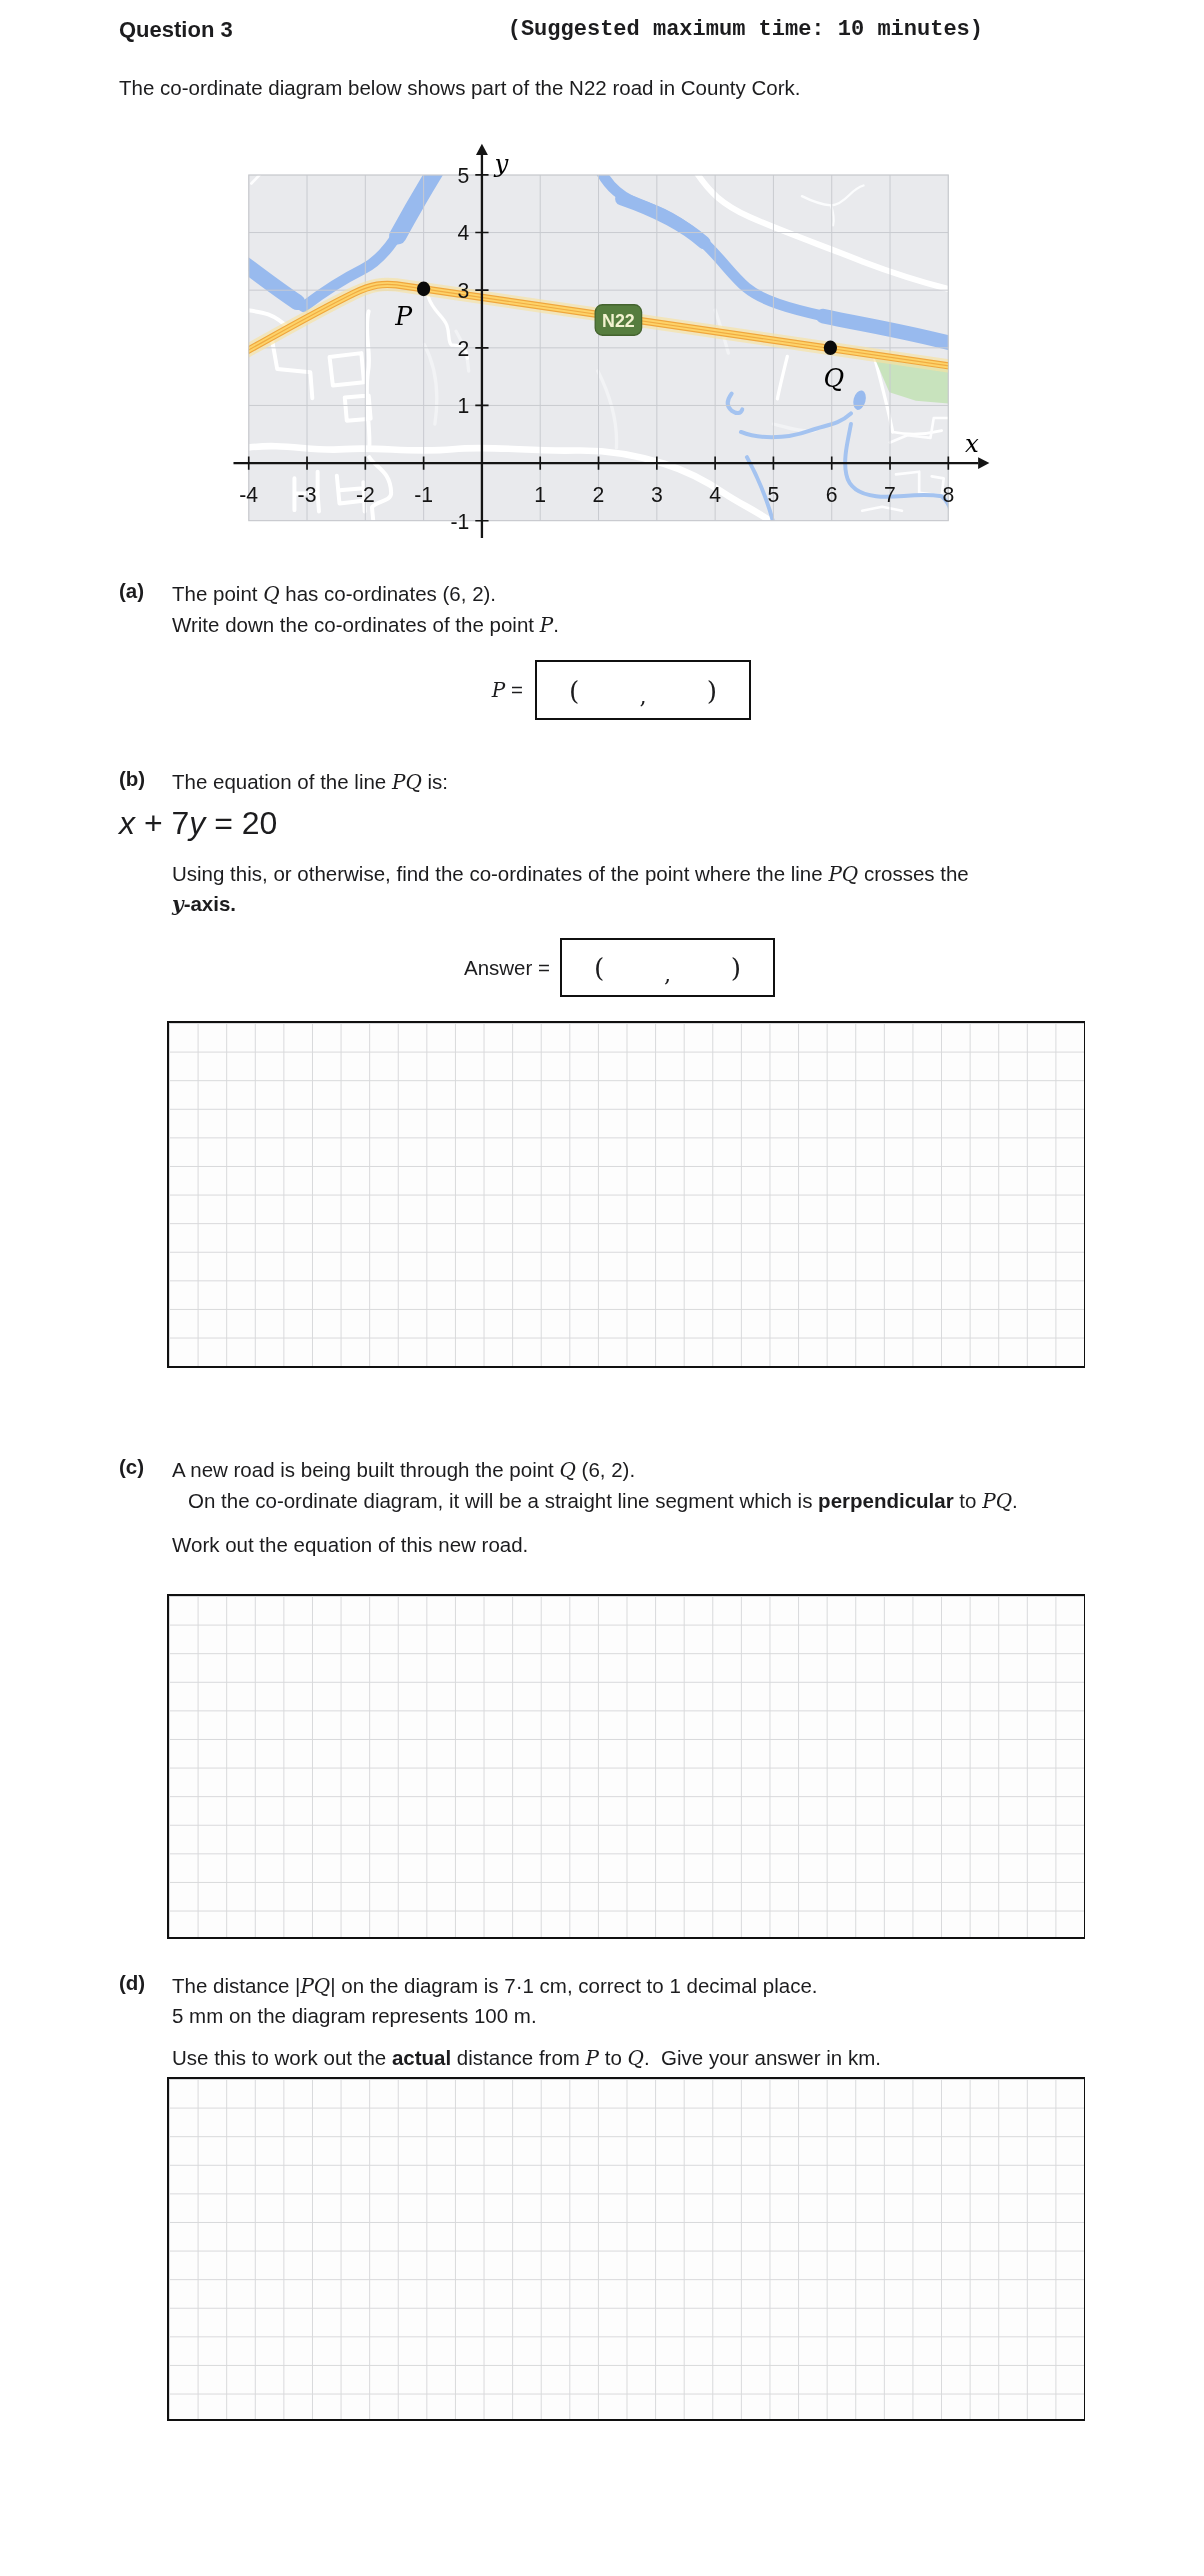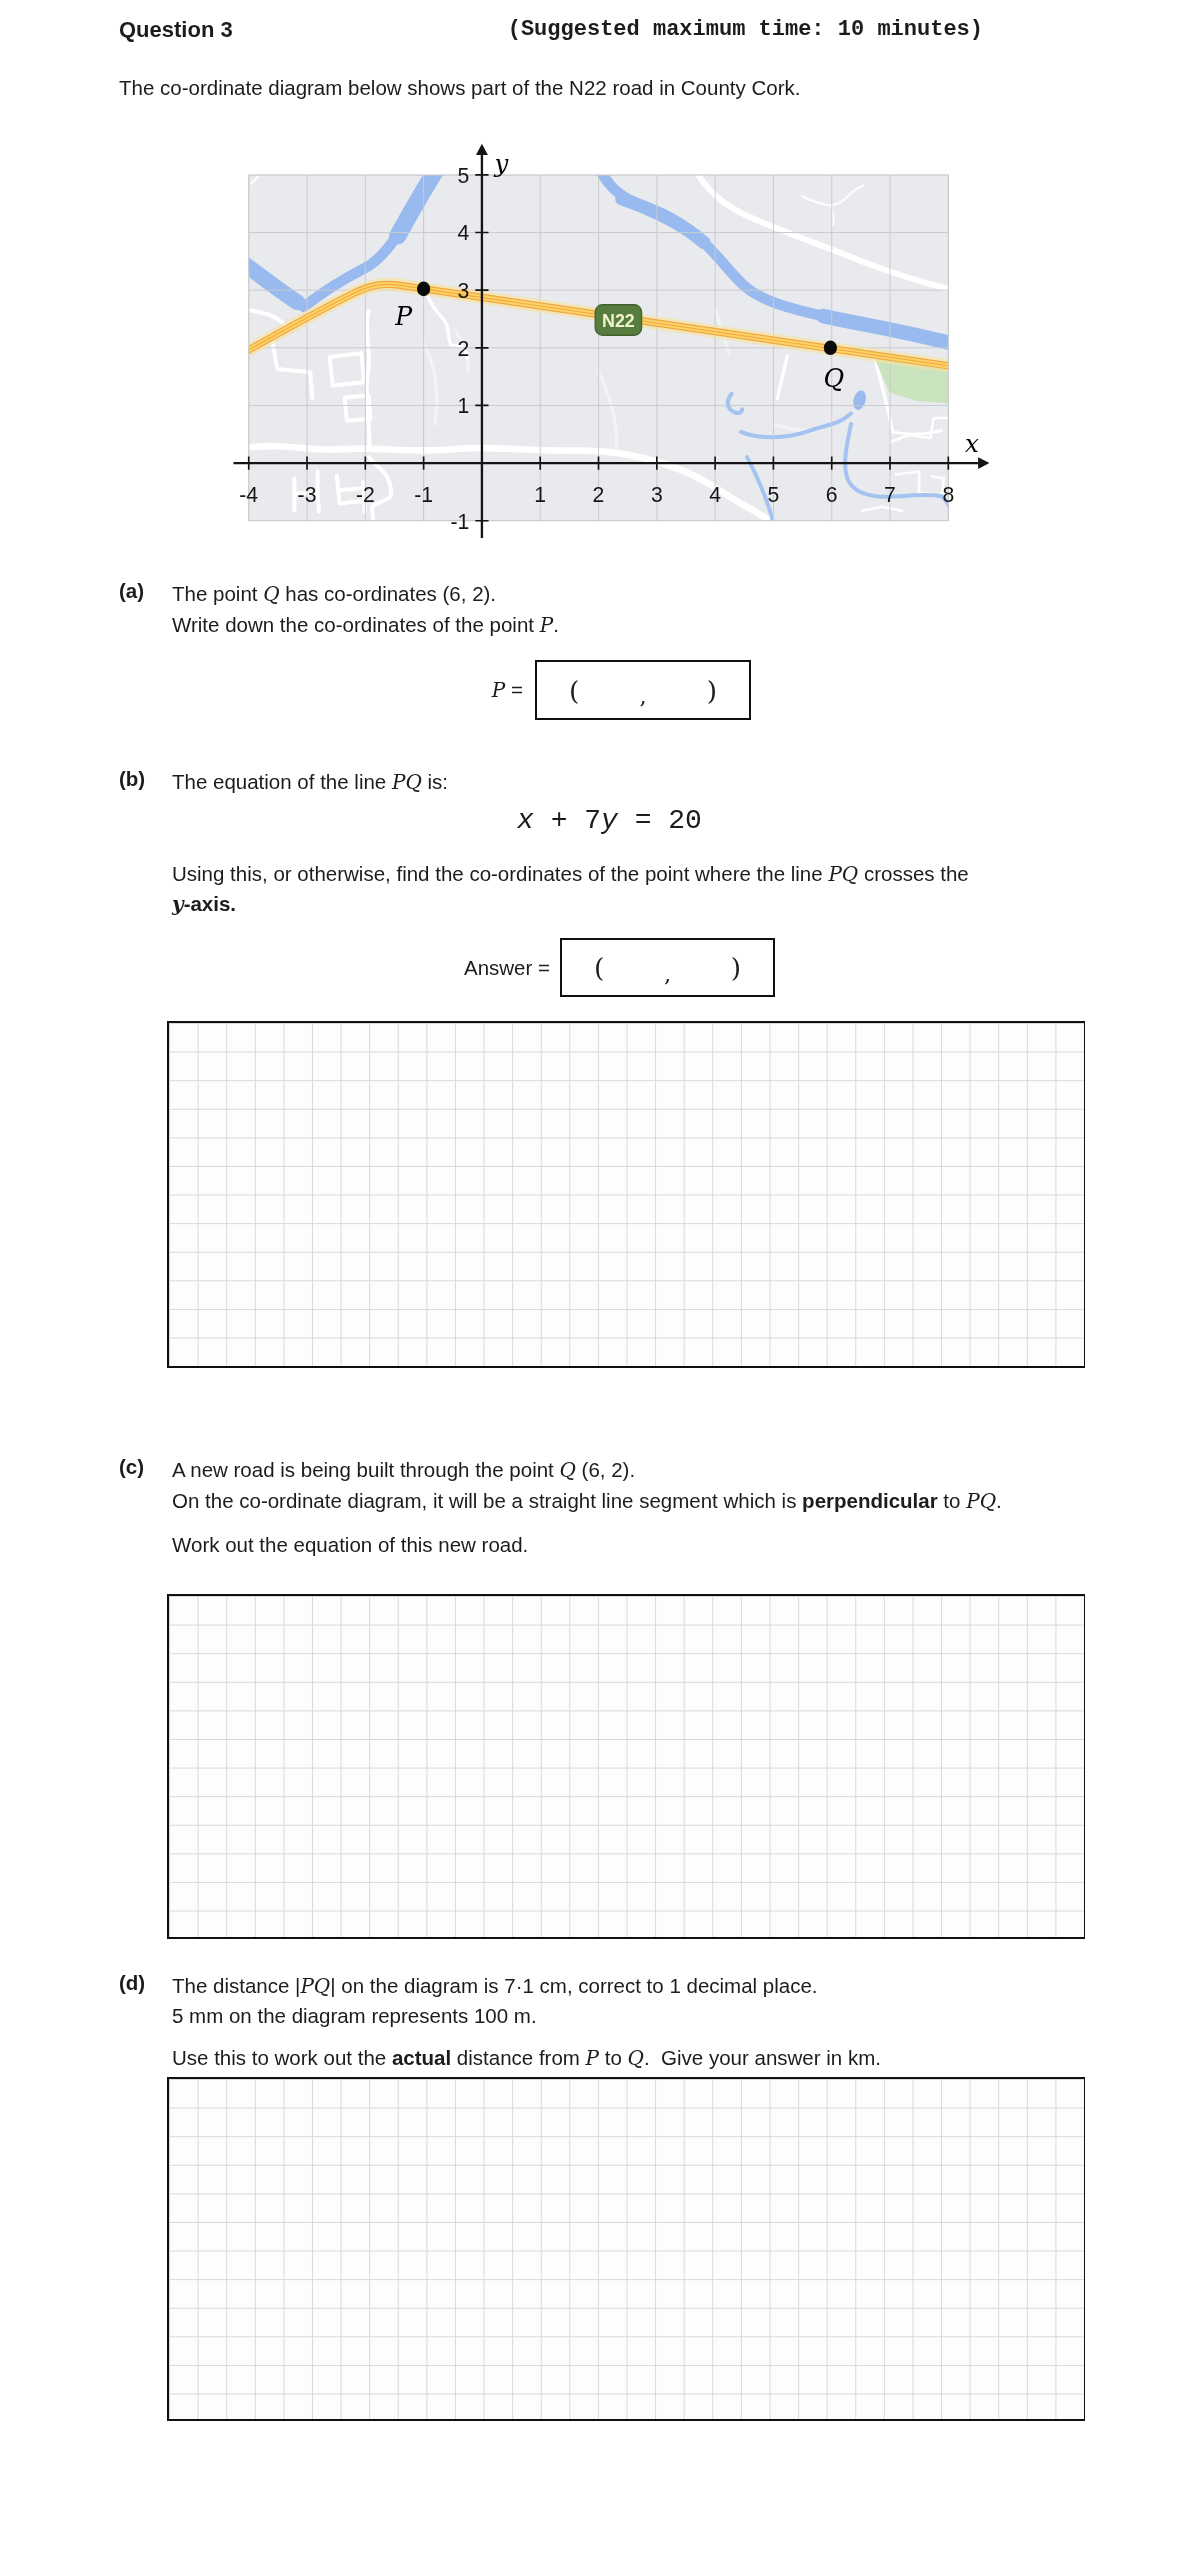--- a/index.html
+++ b/index.html
@@ -3,22 +3,22 @@
 <meta charset="utf-8">
 <style>
   html,body{margin:0;padding:0;background:#ffffff;}
   .page{position:relative;width:1085px;height:2576px;background:#ffffff;
         font-family:"Liberation Sans",sans-serif;color:#1c1c1e;overflow:hidden;}
   .line{position:absolute;font-size:20.5px;line-height:29px;white-space:pre;}
   .bold{font-weight:bold;}
   .m{font-family:"DejaVu Serif",serif;font-style:italic;font-size:20px;}
   .mb{font-family:"DejaVu Serif",serif;font-style:italic;font-weight:bold;font-size:20px;}
   .part-label{position:absolute;left:119px;font-size:20.5px;font-weight:bold;}
-  .eq{position:absolute;left:119px;width:981px;text-align:center;
-      font-family:Liberation Mono, monospace;font-size:28px;}
+  .eq{position:absolute;left:119px;width:981px;
+      font-family:Liberation Sans, sans-serif;font-size:32px;}
   .eq i{font-style:italic;}
   .answer-prefix{position:absolute;display:flex;align-items:center;justify-content:flex-end;
       height:60px;font-size:20.5px;white-space:pre;}
   .answer-box{position:absolute;background:#ffffff;border:2px solid #101010;
       display:flex;align-items:center;justify-content:space-between;
       padding:0 32px;box-sizing:border-box;
       font-family:"DejaVu Serif",serif;font-size:26.5px;}
   .answer-box .comma{font-size:22.5px;transform:translateY(6px);}
   .work-grid{position:absolute;border:2px solid #101010;box-sizing:border-box;
       background:
@@ -155,21 +155,21 @@
   <div class="answer-box" style="left:560px;top:938px;width:215px;height:59px;">
     <span>(</span>
     <span class="comma">,</span>
     <span>)</span>
   </div>
 
   <div class="work-grid" style="left:167px;top:1021px;width:919px;height:347px;"></div>
 
   <div class="part-label" style="top:1455px;">(c)</div>
   <div class="line" style="left:172px;top:1455px;"><span>A new road is being built through the point </span><span class="m">Q</span><span> (6, 2).</span></div>
-  <div class="line" style="left:172px;top:1486px;"><span>On the co-ordinate diagram, it will be a straight line segment which is </span><span class="bold">perpendicular</span><span> to </span><span class="m">PQ</span><span>.</span></div>
+  <div class="line" style="left:188px;top:1486px;"><span>On the co-ordinate diagram, it will be a straight line segment which is </span><span class="bold">perpendicular</span><span> to </span><span class="m">PQ</span><span>.</span></div>
   <div class="line" style="left:172px;top:1530px;text-align:right;">Work out the equation of this new road.</div>
 
   <div class="work-grid" style="left:167px;top:1594px;width:919px;height:345px;"></div>
 
   <div class="part-label" style="top:1971px;">(d)</div>
   <div class="line" style="left:172px;top:1971px;"><span>The distance |</span><span class="m">PQ</span><span>| on the diagram is 7·1 cm, correct to 1 decimal place.</span></div>
   <div class="line" style="left:172px;top:2001px;">5 mm on the diagram represents 100 m.</div>
   <div class="line" style="left:172px;top:2043px;"><span>Use this to work out the </span><span class="bold">actual</span><span> distance from </span><span class="m">P</span><span> to </span><span class="m">Q</span><span>.  Give your answer in km.</span></div>
 
   <div class="work-grid" style="left:167px;top:2077px;width:919px;height:344px;"></div>

